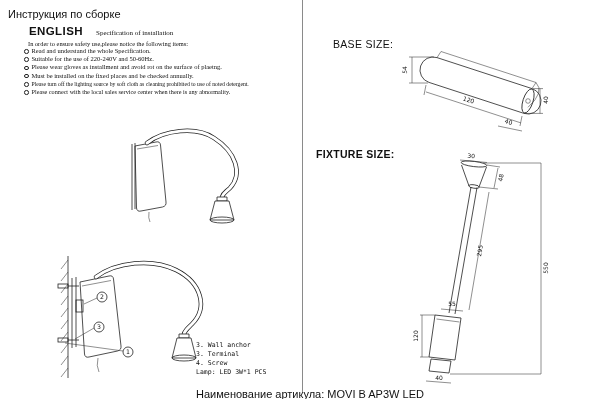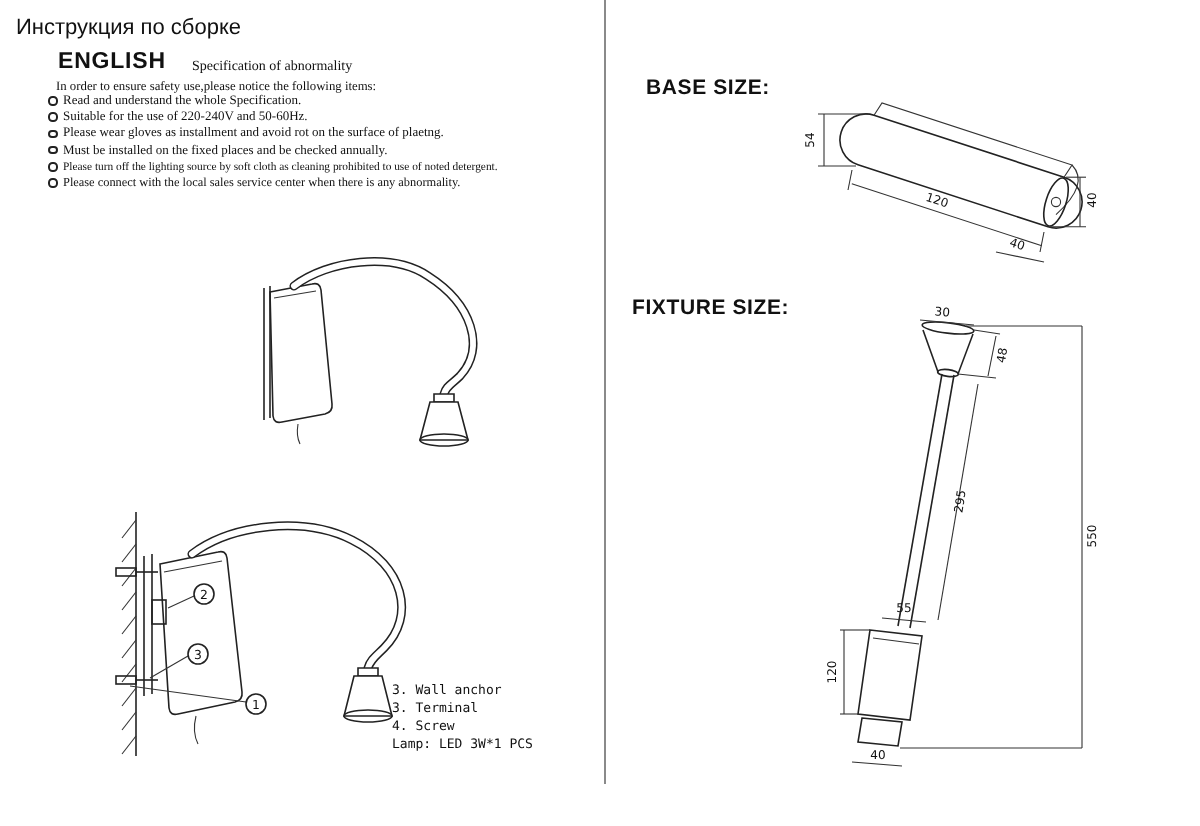--- a/index.html
+++ b/index.html
@@ -18,21 +18,21 @@
   .items { position:absolute; left:24px; top:47px; width:272px; list-style:none; margin:0; padding:0;
            font-size:6.5px; font-family:"Liberation Serif", serif; line-height:8.2px; white-space:nowrap; }
   .items li::before { content:""; display:inline-block; width:2.5px; height:2.5px; border:0.6px solid #222;
            border-radius:50%; margin-right:3px; vertical-align:middle; }
   .items li:nth-child(5) { font-size:5.7px; }
   .items li:nth-child(6) { font-size:6.2px; }
 
   .parts { position:absolute; left:196px; top:341px; font-family:"DejaVu Sans Mono", monospace;
            font-size:6.5px; line-height:9px; color:#111; }
 
-  .base-label    { position:absolute; left:323px; top:38px;  font-size:10.5px; font-weight:bold; letter-spacing:.3px; }
+  .base-label    { position:absolute; left:333px; top:38px;  font-size:10.5px; font-weight:normal; letter-spacing:.3px; }
   .fixture-label { position:absolute; left:316px; top:148px; font-size:10.5px; font-weight:bold; letter-spacing:.3px; }
 
   .footer { position:absolute; left:196px; top:388px; font-size:11px; }
 
   svg { position:absolute; overflow:visible; }
   .s    { fill:none; stroke:#222; stroke-width:0.8; }
   .sw   { fill:#fff; stroke:#222; stroke-width:0.8; }
   .thin { fill:none; stroke:#333; stroke-width:0.55; }
   .tube-o { fill:none; stroke:#222; stroke-width:4.5; stroke-linecap:round; }
   .tube-i { fill:none; stroke:#ffffff; stroke-width:3;  stroke-linecap:round; }
@@ -46,21 +46,21 @@
 </style>
 </head>
 <body>
 
 <div class="page">
 
   <span class="title-left">Инструкция по сборке</span>
   <div class="divider"></div>
 
   <span class="eng">ENGLISH</span>
-  <span class="spec">Specification of abnormality</span>
+  <span class="spec">Specification of installation</span>
   <div class="intro">In order to ensure safety use,please notice the following items:</div>
 
   <ul class="items">
     <li>Read and understand the whole Specification.</li>
     <li>Suitable for the use of 220-240V and 50-60Hz.</li>
     <li>Please wear gloves as installment and avoid rot on the surface of plaetng.</li>
     <li>Must be installed on the fixed places and be checked annually.</li>
     <li>Please turn off the lighting source by soft cloth as cleaning prohibited to use of noted detergent.</li>
     <li>Please connect with the local sales service center when there is any abnormality.</li>
   </ul>
@@ -226,14 +226,15 @@
       <line class="thin" x1="16" y1="205" x2="7" y2="205"></line>
       <line class="thin" x1="9" y1="163" x2="9" y2="205"></line>
       <text class="dim" transform="rotate(-90 5 184)" x="5" y="184">120</text>
     </g>
     <g>
       <line class="thin" x1="13" y1="229" x2="38" y2="231"></line>
       <text class="dim" x="26" y="227.5">40</text>
     </g>
   </svg>
 
+  <div class="footer">Наименование артикула: MOVI B AP3W LED</div>
 
 </div>
 
 </body></html>

